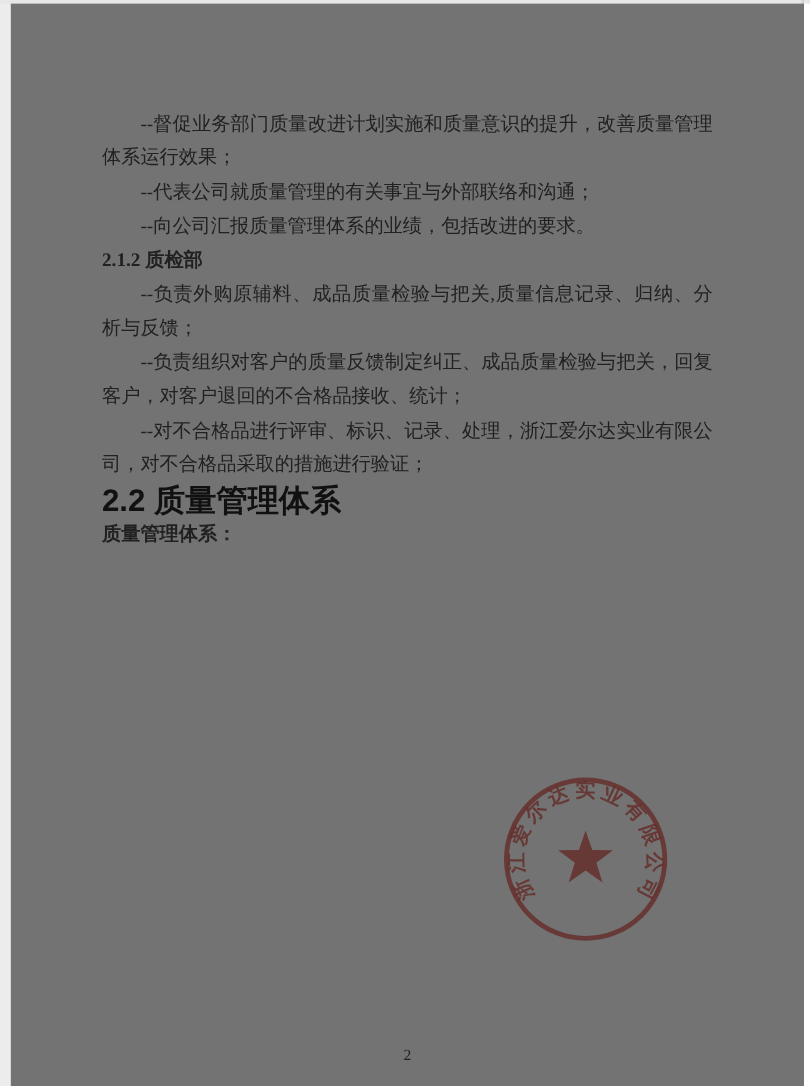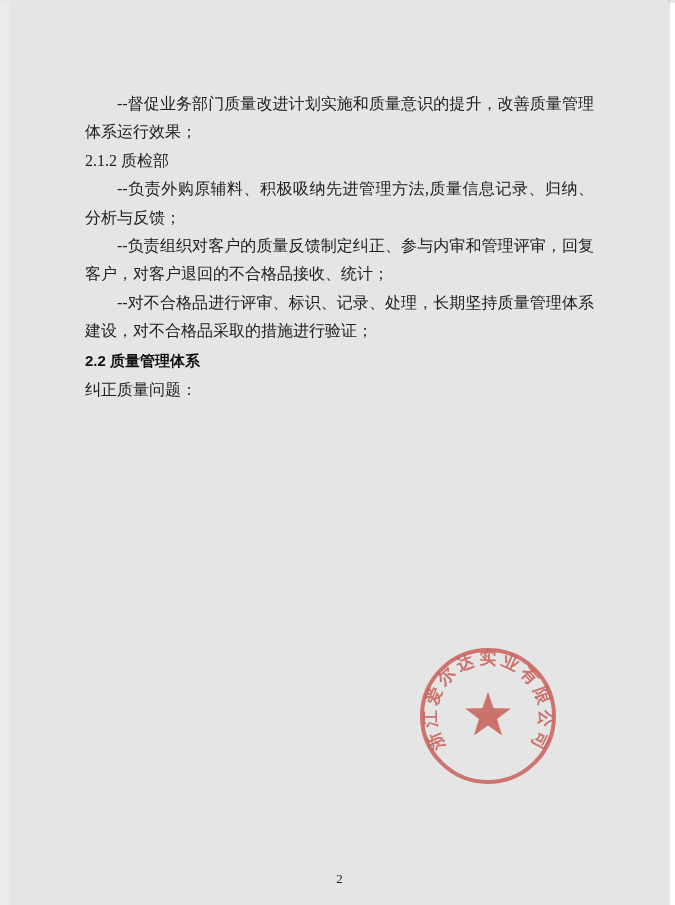--- a/index.html
+++ b/index.html
@@ -4,33 +4,33 @@
 <style>
   html,body{margin:0;padding:0;}
   body{
     width:675px;height:905px;position:relative;background:#ffffff;
     font-family:"Liberation Serif","DejaVu Serif",serif;
     overflow:hidden;
   }
   .edge-left{position:absolute;left:0;top:0;width:9px;height:905px;background:#ececec;}
   .edge-top{position:absolute;left:0;top:0;width:675px;height:3px;background:#e7e7e7;}
   .edge-right{position:absolute;left:668px;top:0;width:2px;height:905px;background:#d2d2d2;}
-  .page{position:absolute;left:9px;top:3px;width:661px;height:902px;background:#e5e5e5;}
+  .page{position:absolute;left:9px;top:3px;width:661px;height:902px;background:#737373;}
   .text-column{
     position:absolute;left:76px;top:87px;width:509px;
     color:#212121;font-size:16px;line-height:28.4px;
     text-align:justify;
   }
   .text-column p{margin:0;padding:0;}
   .p-indent{text-indent:32px;}
-  .p-plain{text-indent:0;}
+  .p-plain{text-indent:0;font-weight:bold;}
   .section-heading{
     margin:0;padding:0;
     font-family:"Liberation Sans","DejaVu Sans",sans-serif;
-    font-weight:bold;font-size:15px;line-height:30px;color:#111111;
+    font-weight:bold;font-size:26px;line-height:30px;color:#111111;
     text-align:left;
   }
   .page-number{
     position:absolute;left:0;top:868px;width:661px;
     text-align:center;font-size:13px;color:#222222;
   }
   .stamp{
     position:absolute;left:394px;top:628px;width:170px;height:170px;
     mix-blend-mode:multiply;opacity:0.88;pointer-events:none;
   }
@@ -43,28 +43,30 @@
 <body>
 
 <div class="edge-left"></div>
 <div class="edge-top"></div>
 <div class="edge-right"></div>
 
 <div class="page">
 
   <div class="text-column">
     <p class="p-indent">--督促业务部门质量改进计划实施和质量意识的提升，改善质量管理体系运行效果；</p>
+    <p class="p-indent">--代表公司就质量管理的有关事宜与外部联络和沟通；</p>
+    <p class="p-indent">--向公司汇报质量管理体系的业绩，包括改进的要求。</p>
     <p class="p-plain">2.1.2 质检部</p>
-    <p class="p-indent">--负责外购原辅料、积极吸纳先进管理方法,质量信息记录、归纳、分析与反馈；</p>
-    <p class="p-indent">--负责组织对客户的质量反馈制定纠正、参与内审和管理评审，回复客户，对客户退回的不合格品接收、统计；</p>
-    <p class="p-indent">--对不合格品进行评审、标识、记录、处理，长期坚持质量管理体系建设，对不合格品采取的措施进行验证；</p>
+    <p class="p-indent">--负责外购原辅料、成品质量检验与把关,质量信息记录、归纳、分析与反馈；</p>
+    <p class="p-indent">--负责组织对客户的质量反馈制定纠正、成品质量检验与把关，回复客户，对客户退回的不合格品接收、统计；</p>
+    <p class="p-indent">--对不合格品进行评审、标识、记录、处理，浙江爱尔达实业有限公司，对不合格品采取的措施进行验证；</p>
 
     <h2 class="section-heading">2.2 质量管理体系</h2>
 
-    <p class="p-plain">纠正质量问题：</p>
+    <p class="p-plain">质量管理体系：</p>
   </div>
 
   <div class="page-number">2</div>
 
   <svg class="stamp" viewBox="0 0 170 170" xmlns="http://www.w3.org/2000/svg">
     <defs>
       <path id="seal-arc" d="M 45.2 118.4 A 52 52 0 1 1 124.8 118.4" fill="none"></path>
     </defs>
     <circle cx="85" cy="85" r="66" fill="none" stroke="#dc564d" stroke-width="4" stroke-opacity="0.85"></circle>
     <polygon points="85,61 90.6,77.3 107.8,77.6 94,87.9 99.1,104.4 85,94.5 70.9,104.4 76,87.9 62.2,77.6 79.4,77.3" fill="#dc564d" fill-opacity="0.88"></polygon>

